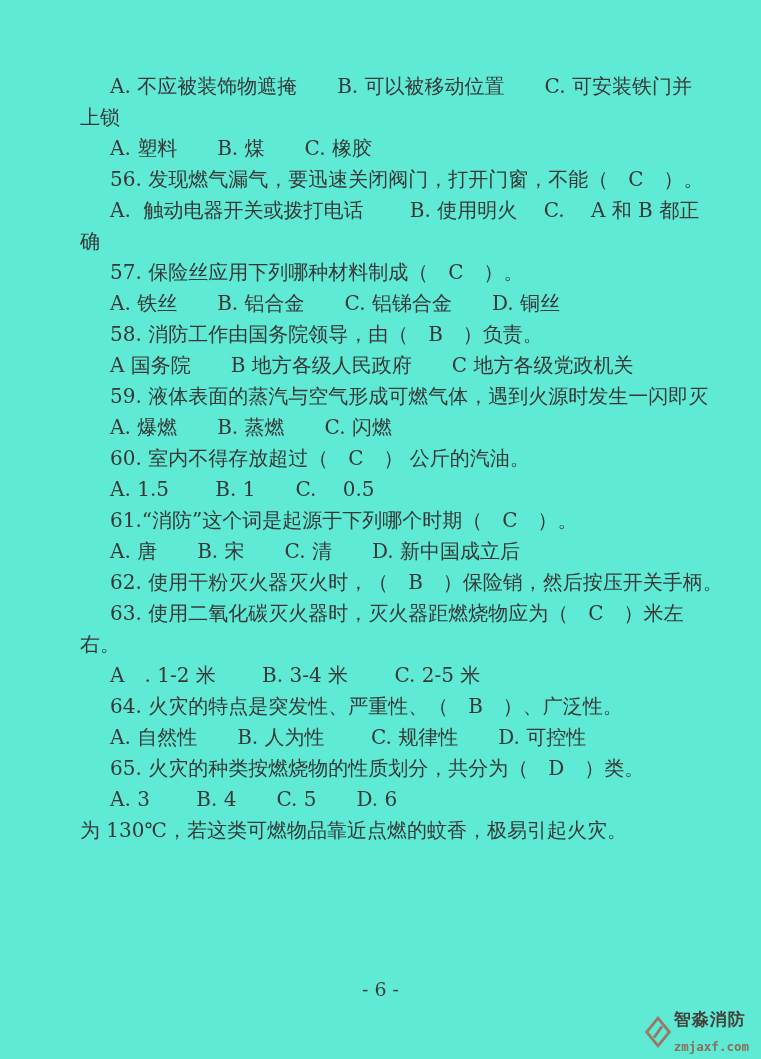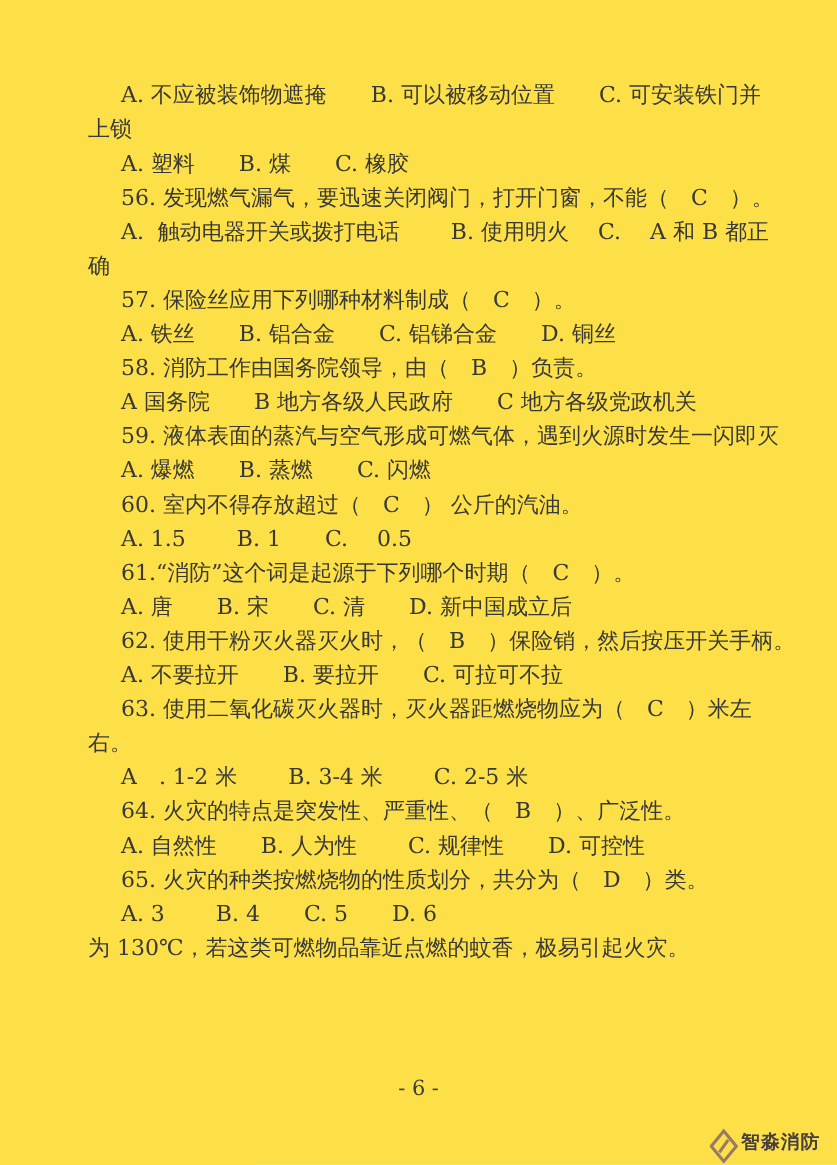--- a/index.html
+++ b/index.html
@@ -11,21 +11,21 @@
     width: 761px;
     height: 1059px;
     position: relative;
     overflow: hidden;
     font-family: "DejaVu Serif", "Liberation Serif", serif;
     color: #383838;
   }
   .page {
     position: absolute;
     inset: 0;
-    background: #fde047;
+    background: #5eead4;
   }
   .content {
     position: absolute;
     left: 80px;
     top: 71px;
     width: 640px;
   }
   .line {
     height: 31px;
     line-height: 31px;
@@ -62,21 +62,20 @@
     display: flex;
     flex-direction: column;
     line-height: 1;
   }
   .wm-brand {
     font-family: "DejaVu Sans", "Liberation Sans", sans-serif;
     font-size: 17px;
     font-weight: bold;
     color: #46403c;
     letter-spacing: 1px;
-    margin-top: 20px;
   }
   .wm-url {
     font-family: "DejaVu Sans Mono", "Liberation Mono", monospace;
     font-size: 12.5px;
     font-weight: bold;
     color: #8d6f5d;
     margin-top: 13px;
   }
 </style>
 </head>
@@ -95,21 +94,20 @@
       <div class="line indent">A. 铁丝　　B. 铝合金　　C. 铝锑合金　　D. 铜丝</div>
       <div class="line indent">58. 消防工作由国务院领导，由（　B　）负责。</div>
       <div class="line indent">A 国务院　　B 地方各级人民政府　　C 地方各级党政机关</div>
       <div class="line indent">59. 液体表面的蒸汽与空气形成可燃气体，遇到火源时发生一闪即灭</div>
       <div class="line indent">A. 爆燃　　B. 蒸燃　　C. 闪燃</div>
       <div class="line indent">60. 室内不得存放超过（　C　） 公斤的汽油。</div>
       <div class="line indent">A. 1.5　　 B. 1　　C.　 0.5</div>
       <div class="line indent">61.“消防”这个词是起源于下列哪个时期（　C　）。</div>
       <div class="line indent">A. 唐　　B. 宋　　C. 清　　D. 新中国成立后</div>
       <div class="line indent">62. 使用干粉灭火器灭火时，（　B　）保险销，然后按压开关手柄。</div>
-      <div class="line indent">A. 不要拉开　　B. 要拉开　　C. 可拉可不拉</div>
       <div class="line indent">63. 使用二氧化碳灭火器时，灭火器距燃烧物应为（　C　）米左</div>
       <div class="line">右。</div>
       <div class="line indent">A　. 1-2 米　　 B. 3-4 米　　 C. 2-5 米</div>
       <div class="line indent">64. 火灾的特点是突发性、严重性、（　B　）、广泛性。</div>
       <div class="line indent">A. 自然性　　B. 人为性　　 C. 规律性　　D. 可控性</div>
       <div class="line indent">65. 火灾的种类按燃烧物的性质划分，共分为（　D　）类。</div>
       <div class="line indent">A. 3　　 B. 4　　C. 5　　D. 6</div>
       <div class="line">为 130℃，若这类可燃物品靠近点燃的蚊香，极易引起火灾。</div>
     </div>
 

